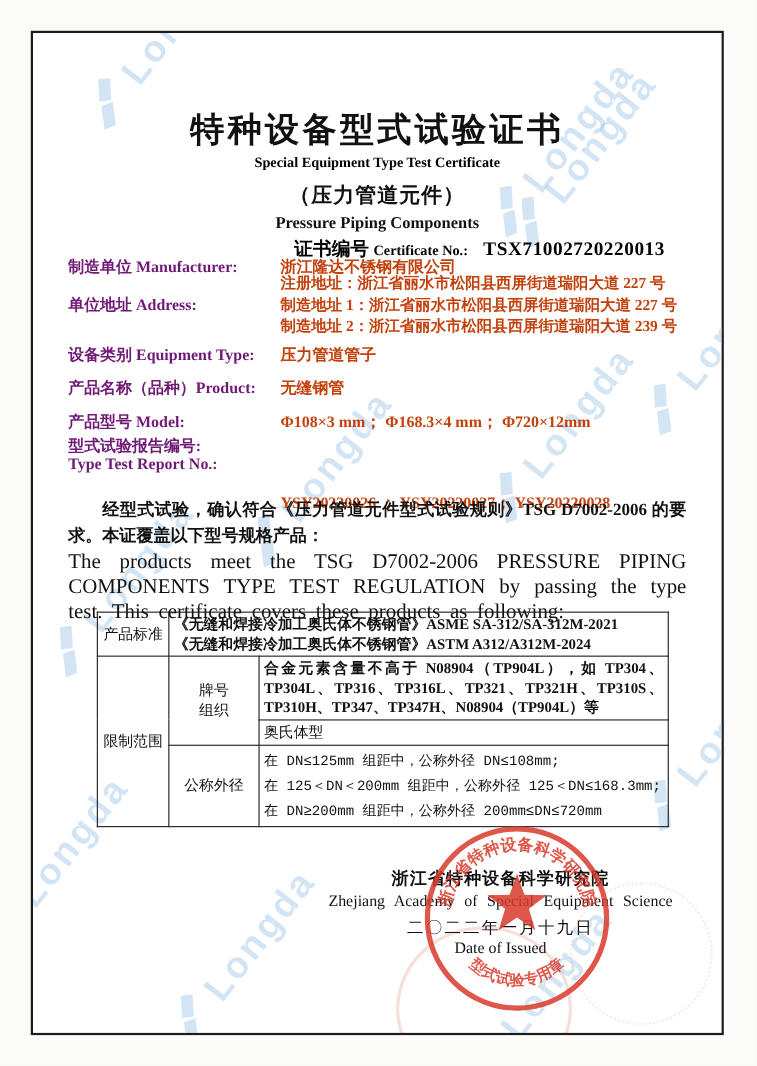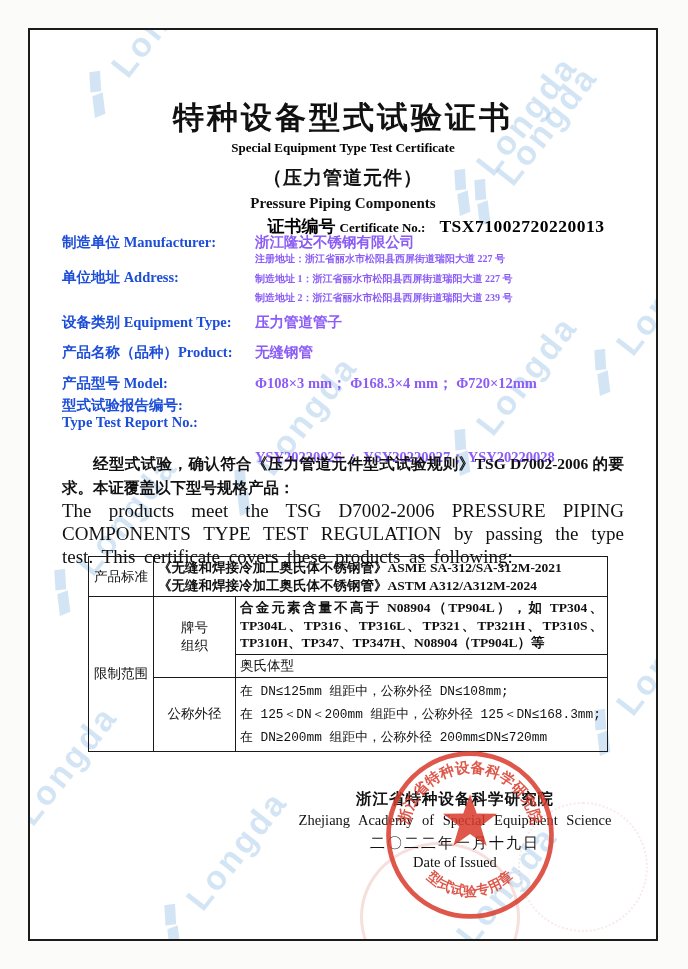--- a/index.html
+++ b/index.html
@@ -21,23 +21,23 @@
   .title-cn  { top:50px;  font-size:31px; font-weight:bold; letter-spacing:3px; color:#111; }
   .title-en  { top:93px;  font-size:13px; font-weight:bold; color:#000000; }
   .sub-cn    { top:118px; font-size:19px; font-weight:bold; letter-spacing:1px; color:#111; }
   .sub-en    { top:148px; font-size:15px; font-weight:bold; color:#111; }
   .certline  { top:168px; transform:translateX(93px); }
   .certline .cl-cn { font-size:17px; font-weight:bold; }
   .certline .cl-en { font-size:13px; font-weight:bold; }
   .certline .cl-no { font-size:17.5px; font-weight:bold; letter-spacing:.5px; margin-left:10px; }
 
   
-  .flabel { position:absolute; left:32px; font-size:14.5px; font-weight:bold; color:#1d4ed8; z-index:2; white-space:nowrap; }
-  .fvalue { position:absolute; left:225px; font-size:14.5px; font-weight:bold; color:#8b5cf6; z-index:2; white-space:nowrap; }
-  .addr-lines div { line-height:19.5px; font-size:10px; font-weight:bold; }
+  .flabel { position:absolute; left:32px; font-size:14.5px; font-weight:bold; color:#701a75; z-index:2; white-space:nowrap; }
+  .fvalue { position:absolute; left:225px; font-size:14.5px; font-weight:bold; color:#c2410c; z-index:2; white-space:nowrap; }
+  .addr-lines div { line-height:19.5px; font-size:14px; font-weight:bold; }
 
   
   .statement { position:absolute; left:32px; width:562px; top:422px; z-index:2; color:#111; }
   .statement .cn { font-size:15.5px; font-weight:bold; line-height:23.5px; text-indent:2em; text-align:justify; }
   .statement .en { font-size:19px; font-weight:normal; line-height:23px; text-align:justify; word-spacing:4px; }
 
   
   .spec { position:absolute; left:58px; top:526px; z-index:2; border-collapse:collapse; table-layout:fixed; }
   .spec td { border:1.6px solid #1a1a1a; color:#111; font-size:13.5px; vertical-align:middle; padding:2px 4px; }
   .spec .c-center { text-align:center; }

